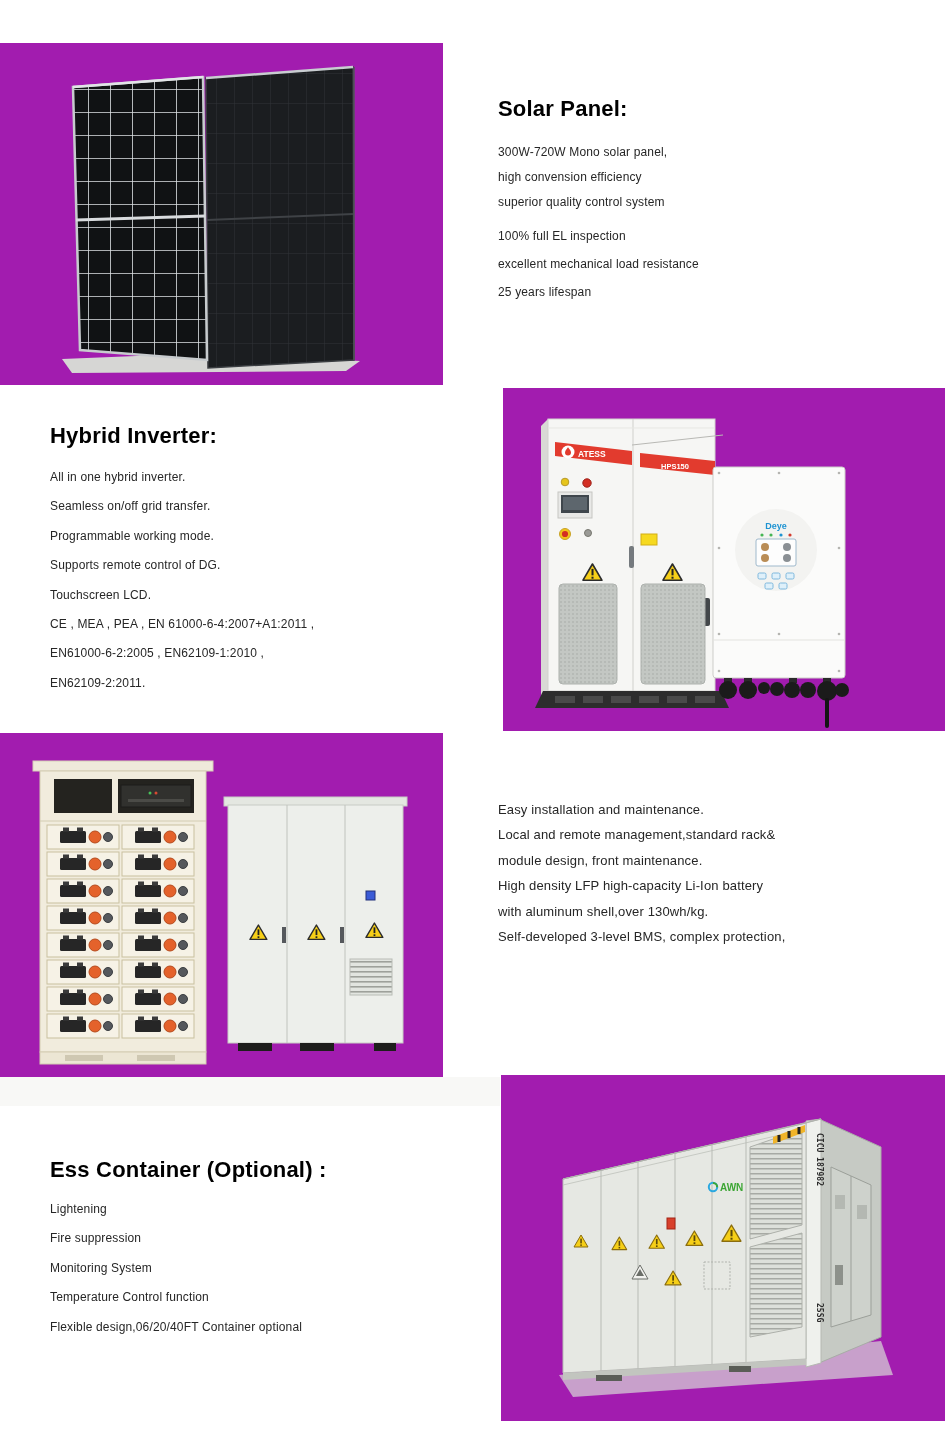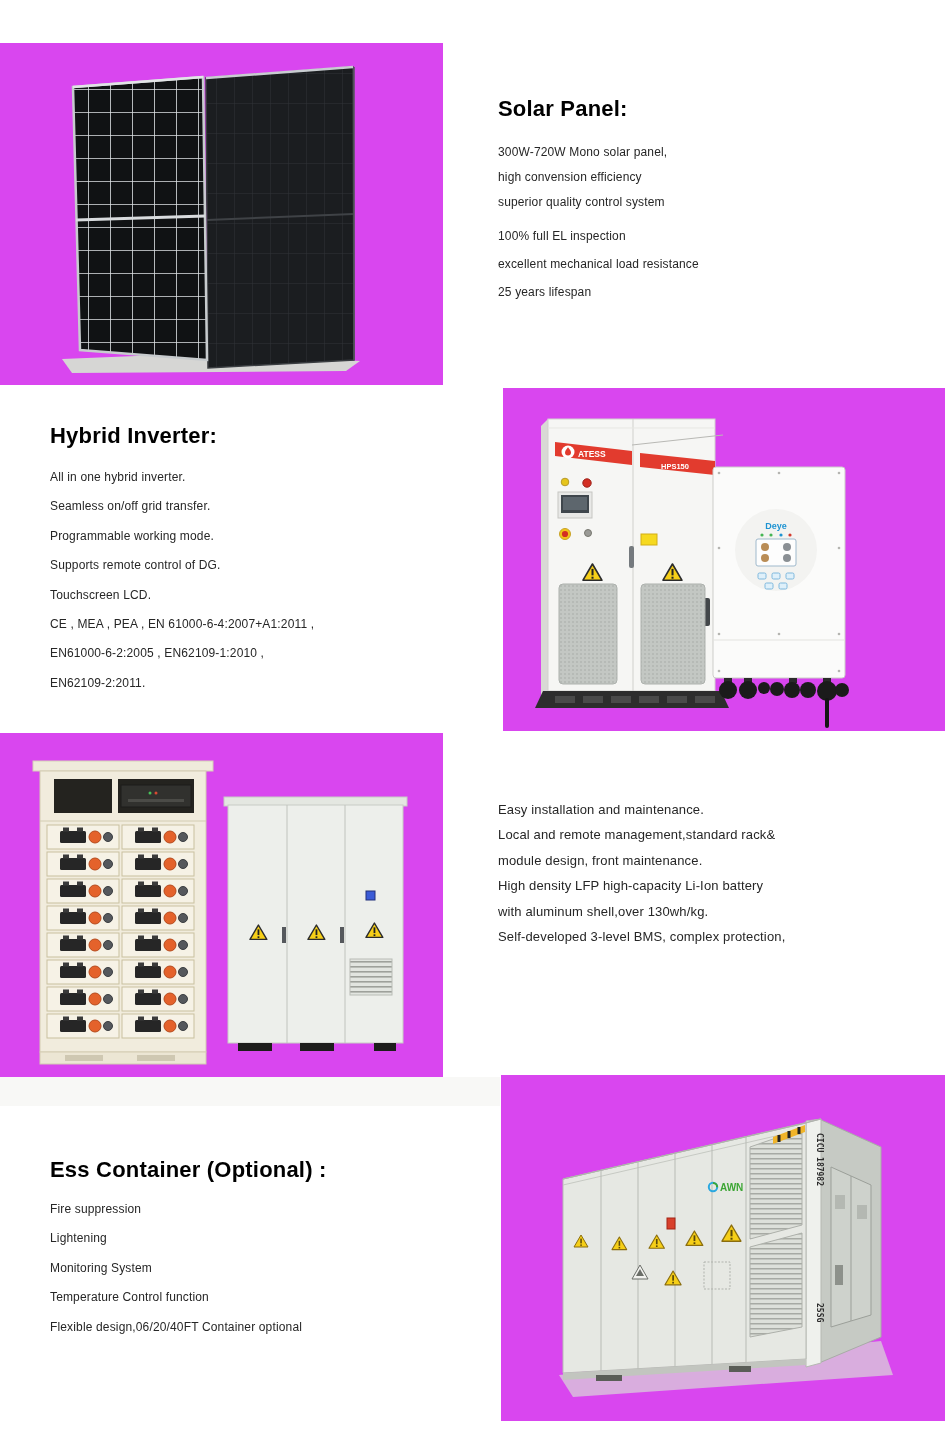--- a/index.html
+++ b/index.html
@@ -1,20 +1,20 @@
 <!DOCTYPE html>
 <html><head>
 <meta charset="utf-8">
 <style>
   html,body{margin:0;padding:0;}
   body{
     width:945px;height:1437px;position:relative;background:#ffffff;
     font-family:"Liberation Sans", sans-serif;overflow:hidden;
   }
-  .img-block{position:absolute;background:#d946ef;overflow:hidden;}
+  .img-block{position:absolute;background:#a21caf;overflow:hidden;}
   .img-block svg{display:block;width:100%;height:100%;}
   .text-col{position:absolute;color:#262626;}
   .sec-heading{
     font-size:22px;font-weight:bold;color:#000000;margin:0;
     letter-spacing:0.2px;
   }
   .lines{margin-top:14px;}
   .line{font-size:12px;line-height:29.4px;color:#262626;letter-spacing:0.15px;}
   .lines.tight .line{line-height:25.4px;font-size:13px;}
   .para{margin-top:18px;}
@@ -279,22 +279,22 @@
     <div class="line">module design, front maintenance.</div>
     <div class="line">High density LFP high-capacity Li-Ion battery</div>
     <div class="line">with aluminum shell,over 130wh/kg.</div>
     <div class="line">Self-developed 3-level BMS, complex protection,</div>
   </div>
 </div>
 
 <div class="text-col" style="left:50px;top:1157px;width:445px;">
   <h2 class="sec-heading">Ess Container (Optional) :</h2>
   <div class="lines" style="margin-top:12px;">
+    <div class="line">Lightening</div>
     <div class="line">Fire suppression</div>
-    <div class="line">Lightening</div>
     <div class="line">Monitoring System</div>
     <div class="line">Temperature Control function</div>
     <div class="line">Flexible design,06/20/40FT Container optional</div>
   </div>
 </div>
 
 <div class="img-block" style="left:501px;top:1075px;width:444px;height:346px;">
   <svg viewBox="0 0 444 346">
     <defs>
       <g id="warnC">

